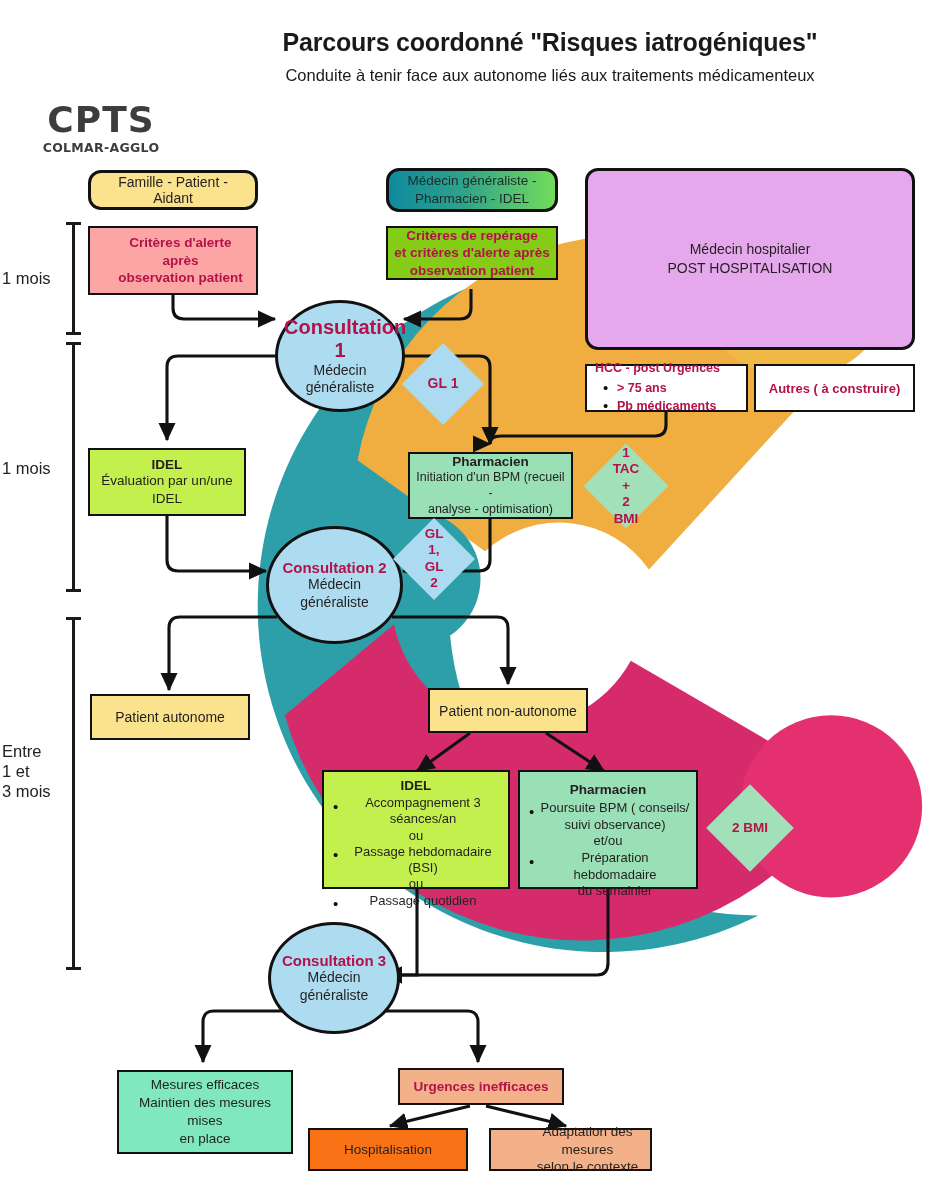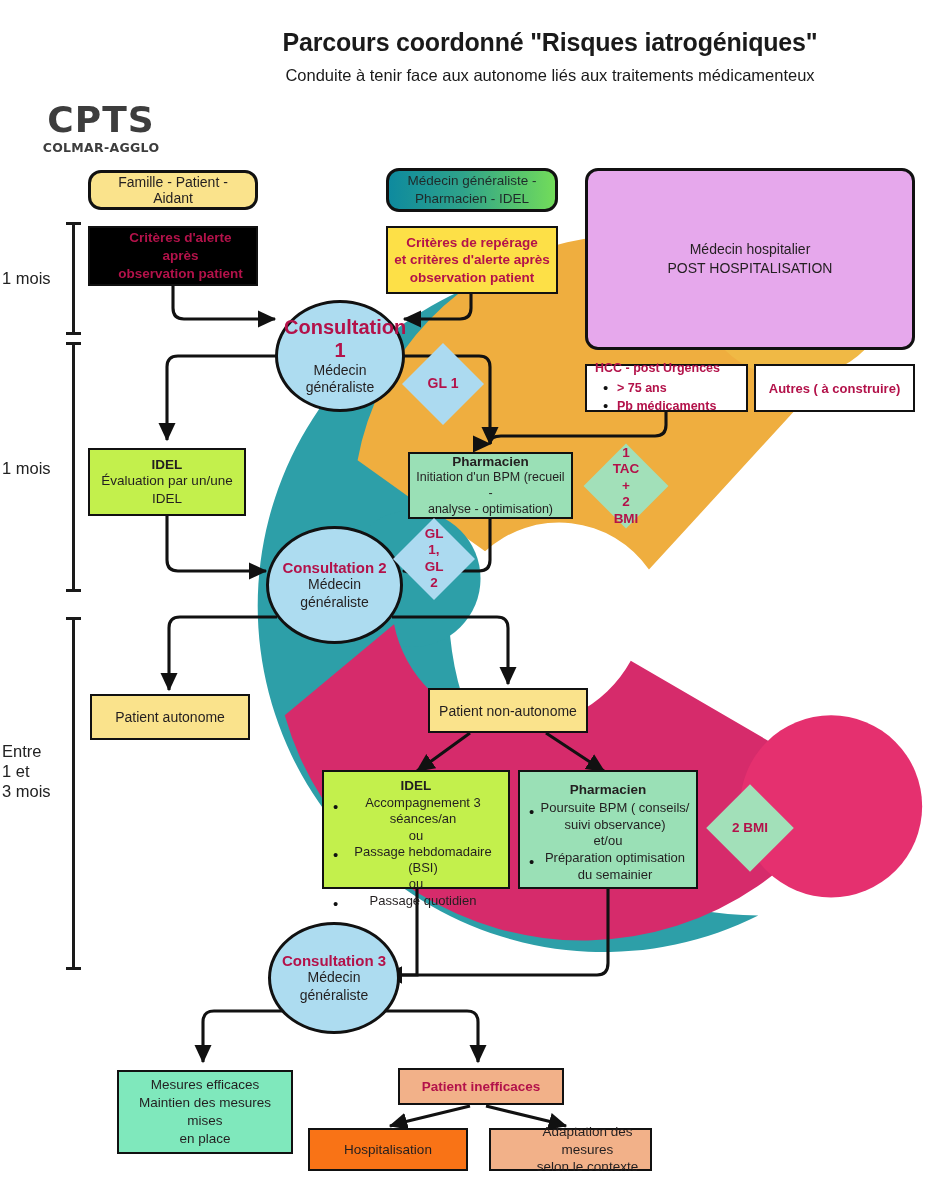--- a/index.html
+++ b/index.html
@@ -145,32 +145,32 @@
     <i style="left:0;bottom:0;width:15px;height:3px;"></i>
   </div>
   <div class="tl-label" style="left:2px;top:741px;width:62px;white-space:pre-line;">Entre
 1 et
 3 mois</div>
 
   <div class="node rounded" style="left:88px;top:170px;width:170px;height:40px;background:#FAE38C;">
     <div class="inner" style="font-size:14px;">Famille - Patient - Aidant</div>
   </div>
 
-  <div class="node" style="left:88px;top:226px;width:170px;height:60px;background:#000000;padding-left:15px;">
+  <div class="node" style="left:88px;top:226px;width:170px;height:69px;background:#fca5a5;padding-left:15px;">
     <div class="inner crimson-b" style="font-size:13.5px;line-height:1.32;white-space:pre-line;">Critères d'alerte après
 observation patient</div>
   </div>
 
   <div class="node rounded" style="left:386px;top:168px;width:172px;height:44px;
               background:linear-gradient(90deg,#0E8A9E 0%,#2FA38A 45%,#72DC5A 100%);text-align:center;">
     <div class="inner" style="font-size:13.5px;line-height:1.3;white-space:pre-line;color:#1f2a2a;">Médecin généraliste -
 Pharmacien - IDEL</div>
   </div>
 
-  <div class="node" style="left:386px;top:226px;width:172px;height:68px;background:#fde047;">
+  <div class="node" style="left:386px;top:226px;width:172px;height:54px;background:#84cc16;">
     <div class="inner crimson-b" style="font-size:13.5px;line-height:1.3;white-space:pre-line;">Critères de repérage
 et critères d'alerte après
 observation patient</div>
   </div>
 
   <div class="node rounded" style="left:585px;top:168px;width:330px;height:182px;background:#E6A8EC;">
     <div class="inner" style="font-size:14px;line-height:1.35;white-space:pre-line;">Médecin hospitalier
 POST HOSPITALISATION</div>
   </div>
 
@@ -278,21 +278,21 @@
       <div class="ttl" style="font-size:13.5px;">Pharmacien</div>
       <ul class="ul" style="margin-top:3px;">
         <li style="padding-left:14px;">
           <span class="bul" style="left:3px;top:4px;">•</span>
           <span style="font-size:13px;line-height:1.28;white-space:pre-line;display:block;">Poursuite BPM ( conseils/
 suivi observance)</span>
         </li>
         <li style="font-size:13px;line-height:1.28;">et/ou</li>
         <li style="padding-left:14px;">
           <span class="bul" style="left:3px;top:4px;">•</span>
-          <span style="font-size:13px;line-height:1.28;white-space:pre-line;display:block;">Préparation optimisation
+          <span style="font-size:13px;line-height:1.28;white-space:pre-line;display:block;">Préparation hebdomadaire
 du semainier</span>
         </li>
       </ul>
     </div>
   </div>
 
   <div class="diamond" style="left:719px;top:797px;width:62px;height:62px;background:#A2E0B9;">
     <span class="crimson" style="font-size:13.5px;">2 BMI</span>
   </div>
 
@@ -304,21 +304,21 @@
     </div>
   </div>
 
   <div class="node" style="left:117px;top:1070px;width:176px;height:84px;background:#7FE8BC;">
     <div class="inner" style="font-size:13.5px;line-height:1.35;white-space:pre-line;">Mesures efficaces
 Maintien des mesures mises
 en place</div>
   </div>
 
   <div class="node" style="left:398px;top:1068px;width:166px;height:37px;background:#F2B189;">
-    <div class="inner crimson-b" style="font-size:13.5px;">Patient inefficaces</div>
+    <div class="inner crimson-b" style="font-size:13.5px;">Urgences inefficaces</div>
   </div>
 
   <div class="node" style="left:308px;top:1128px;width:160px;height:43px;background:#f97316;">
     <div class="inner" style="font-size:13.5px;">Hospitalisation</div>
   </div>
 
   <div class="node" style="left:489px;top:1128px;width:163px;height:43px;background:#F2B189;padding-left:34px;">
     <div class="inner" style="font-size:13.5px;line-height:1.3;white-space:pre-line;">Adaptation des mesures
 selon le contexte</div>
   </div>

